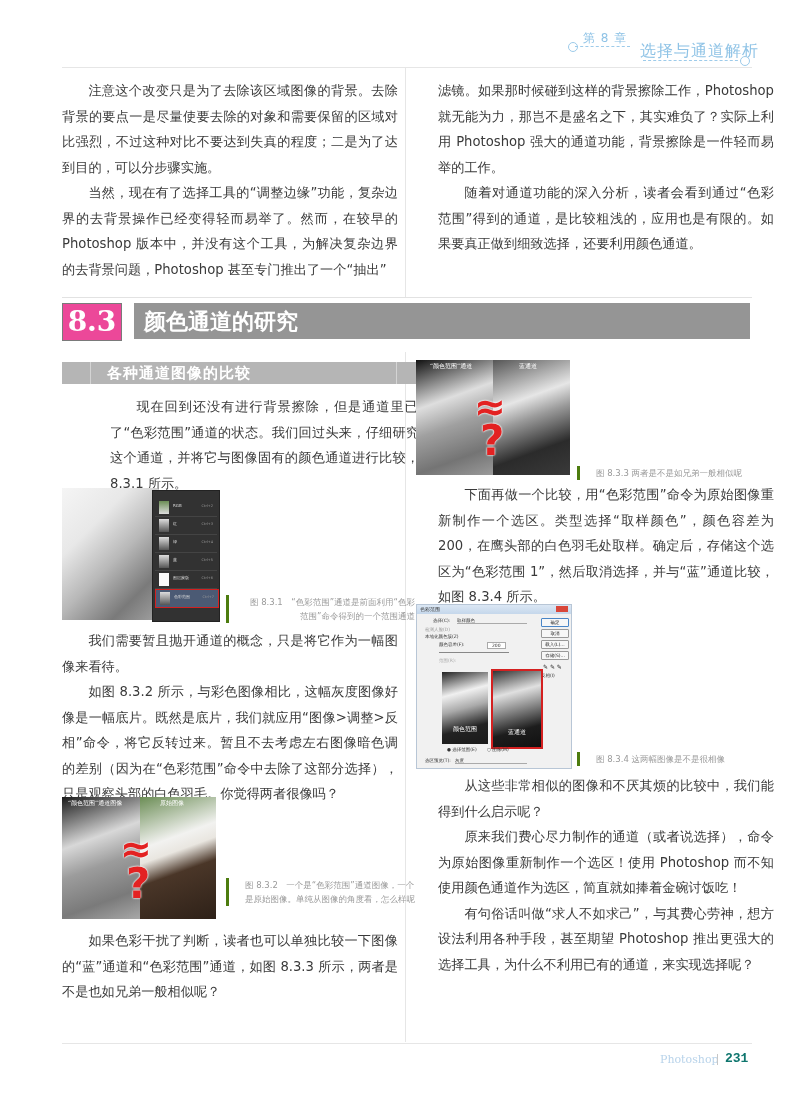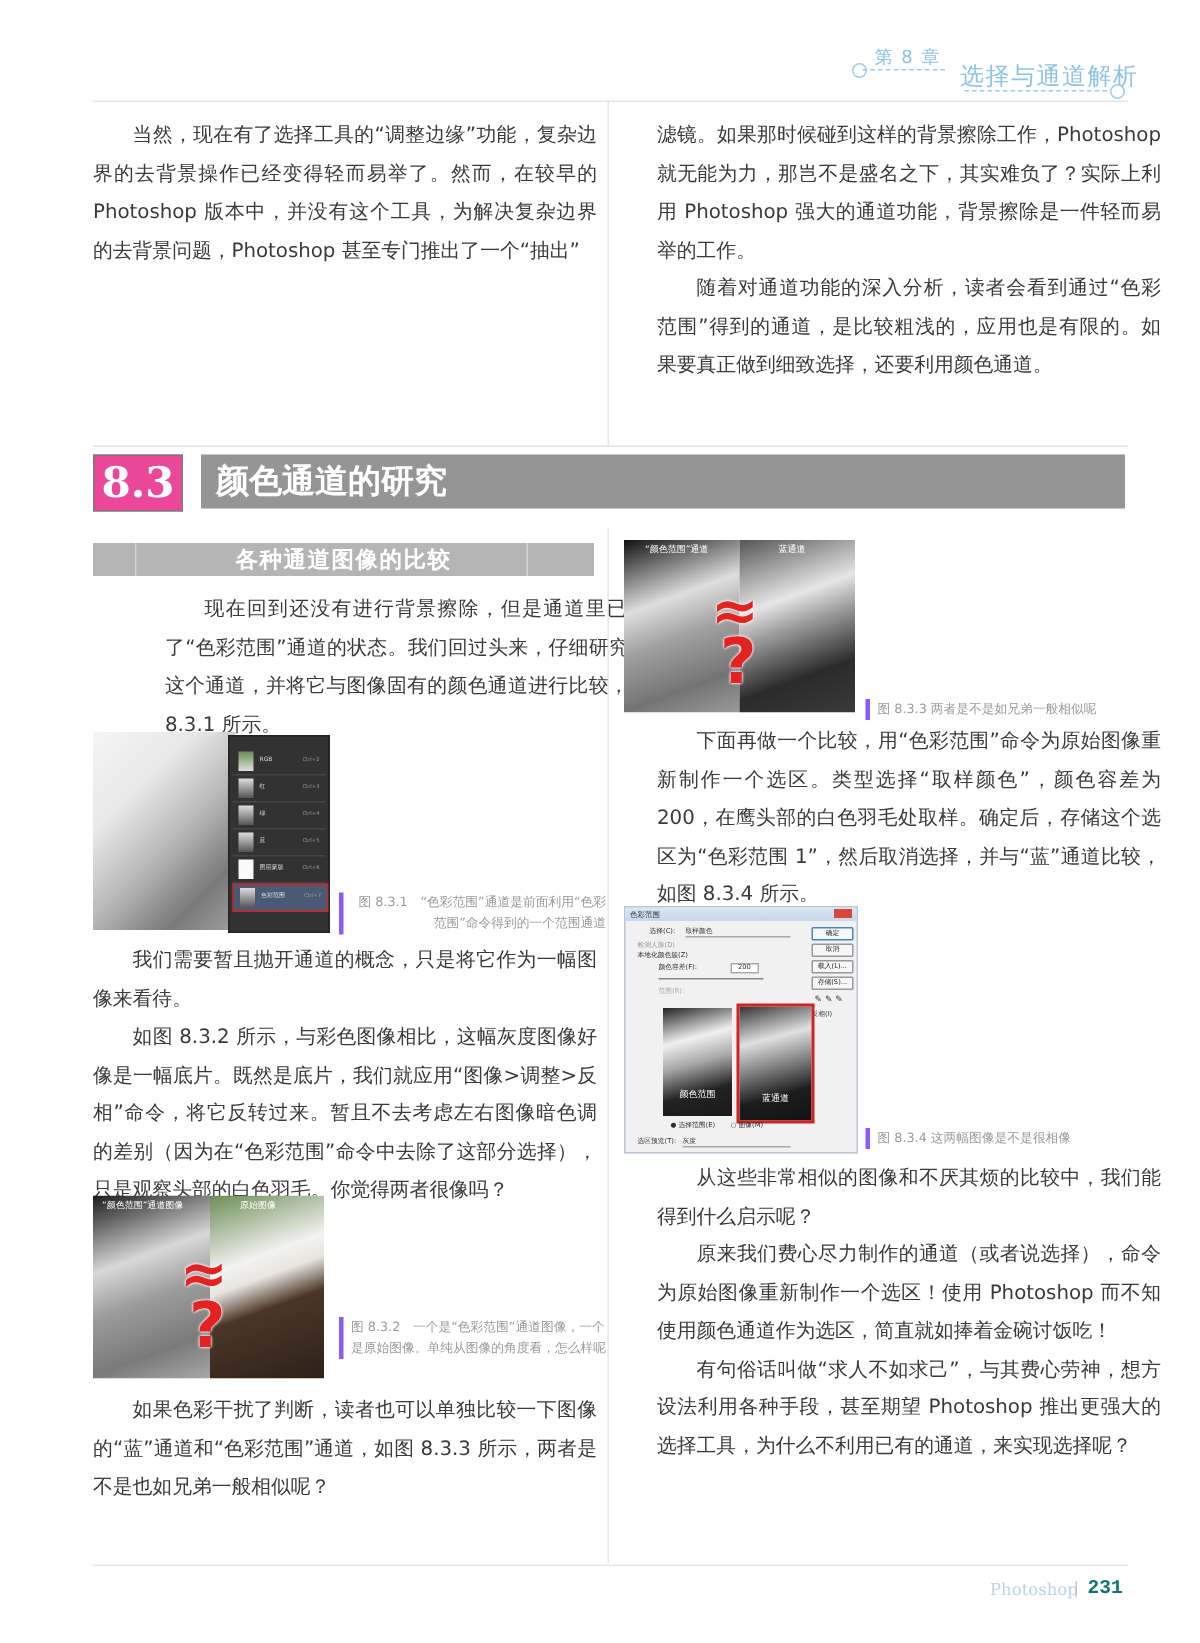--- a/index.html
+++ b/index.html
@@ -17,27 +17,27 @@
   .sep-line{left:62px;top:297px;width:690px;height:1px;background:#e2e2e2;}
 
   .para{font-size:13.2px;line-height:25.5px;text-align:justify;margin:0;color:#3a3a3a;}
   .para.indent{text-indent:2em;}
   .col-left{left:62px;width:336px;}
   .col-right{left:414px;width:336px;margin-left:24px;}
 
   
   .sec-num{left:62px;top:303px;width:58px;height:36px;background:#ec4899;color:#fff;font-family:"DejaVu Serif","Liberation Serif",serif;font-weight:bold;font-size:28px;line-height:36px;text-align:center;border:1px solid #7a7a7a;}
   .sec-title{left:134px;top:303px;width:616px;height:36px;background:#959595;color:#fff;font-family:"DejaVu Serif","Liberation Serif",serif;font-weight:bold;font-size:22px;line-height:36px;padding-left:10px;box-sizing:border-box;}
-  .sub-title{left:62px;top:362px;width:334px;height:22px;background:#b5b5b5;color:#fff;font-weight:bold;font-size:15px;line-height:22px;text-align:center;letter-spacing:1px;}
+  .sub-title{left:62px;top:362px;width:334px;height:22px;background:#b5b5b5;color:#fff;font-weight:bold;font-size:15px;line-height:22px;text-align:left;letter-spacing:1px;padding-left:45px;}
   .sub-title .bar1{position:absolute;left:28px;top:0;width:1px;height:22px;background:#d4d4d4;}
   .sub-title .bar2{position:absolute;right:44px;top:0;width:1px;height:22px;background:#d4d4d4;}
 
   
   .fig{overflow:hidden;}
-  .caption{font-size:8.5px;line-height:14px;color:#9a9a9a;border-left:3px solid #8b5cf6;padding-left:5px;}
+  .caption{font-size:8.5px;line-height:14px;color:#9a9a9a;border-left:3px solid #4d7c0f;padding-left:16px;}
 
   
   .f1-eagle{left:62px;top:488px;width:95px;height:132px;background:linear-gradient(135deg,#f5f5f5 0%,#e8e8e8 30%,#b8b8b8 55%,#7a7a7a 80%,#a0a0a0 100%);}
   .f1-panel{left:152px;top:490px;width:66px;height:130px;background:#323232;border:1px solid #222;}
   .f1-row{position:absolute;left:2px;width:62px;height:17px;border-bottom:1px solid #444;}
   .f1-thumb{position:absolute;left:4px;top:2px;width:10px;height:13px;background:linear-gradient(#ddd,#555);}
   .f1-label{position:absolute;left:18px;top:4px;font-size:4px;color:#ddd;}
   .f1-key{position:absolute;right:4px;top:5px;font-size:3.5px;color:#999;}
 
   
@@ -75,20 +75,21 @@
 <div class="abs hdr-circ" style="left:568px;top:42px;"></div>
 <div class="abs hdr-dash1"></div>
 <div class="abs hdr-chapter">第 8 章</div>
 <div class="abs hdr-title">选择与通道解析</div>
 <div class="abs hdr-dash2"></div>
 <div class="abs hdr-circ" style="left:740px;top:56px;"></div>
 <div class="abs hdr-line"></div>
 <div class="abs col-divider"></div>
 
 <div class="abs col-left" style="top:78px;">
+  <p class="para indent">注意这个改变只是为了去除该区域图像的背景。去除背景的要点一是尽量使要去除的对象和需要保留的区域对比强烈，不过这种对比不要达到失真的程度；二是为了达到目的，可以分步骤实施。</p>
   <p class="para indent">当然，现在有了选择工具的“调整边缘”功能，复杂边界的去背景操作已经变得轻而易举了。然而，在较早的 Photoshop 版本中，并没有这个工具，为解决复杂边界的去背景问题，Photoshop 甚至专门推出了一个“抽出”</p>
 </div>
 <div class="abs col-right" style="top:78px;">
   <p class="para">滤镜。如果那时候碰到这样的背景擦除工作，Photoshop 就无能为力，那岂不是盛名之下，其实难负了？实际上利用 Photoshop 强大的通道功能，背景擦除是一件轻而易举的工作。</p>
   <p class="para indent">随着对通道功能的深入分析，读者会看到通过“色彩范围”得到的通道，是比较粗浅的，应用也是有限的。如果要真正做到细致选择，还要利用颜色通道。</p>
 </div>
 <div class="abs sep-line"></div>
 
 <div class="abs sec-num">8.3</div>
 <div class="abs sec-title">颜色通道的研究</div>

